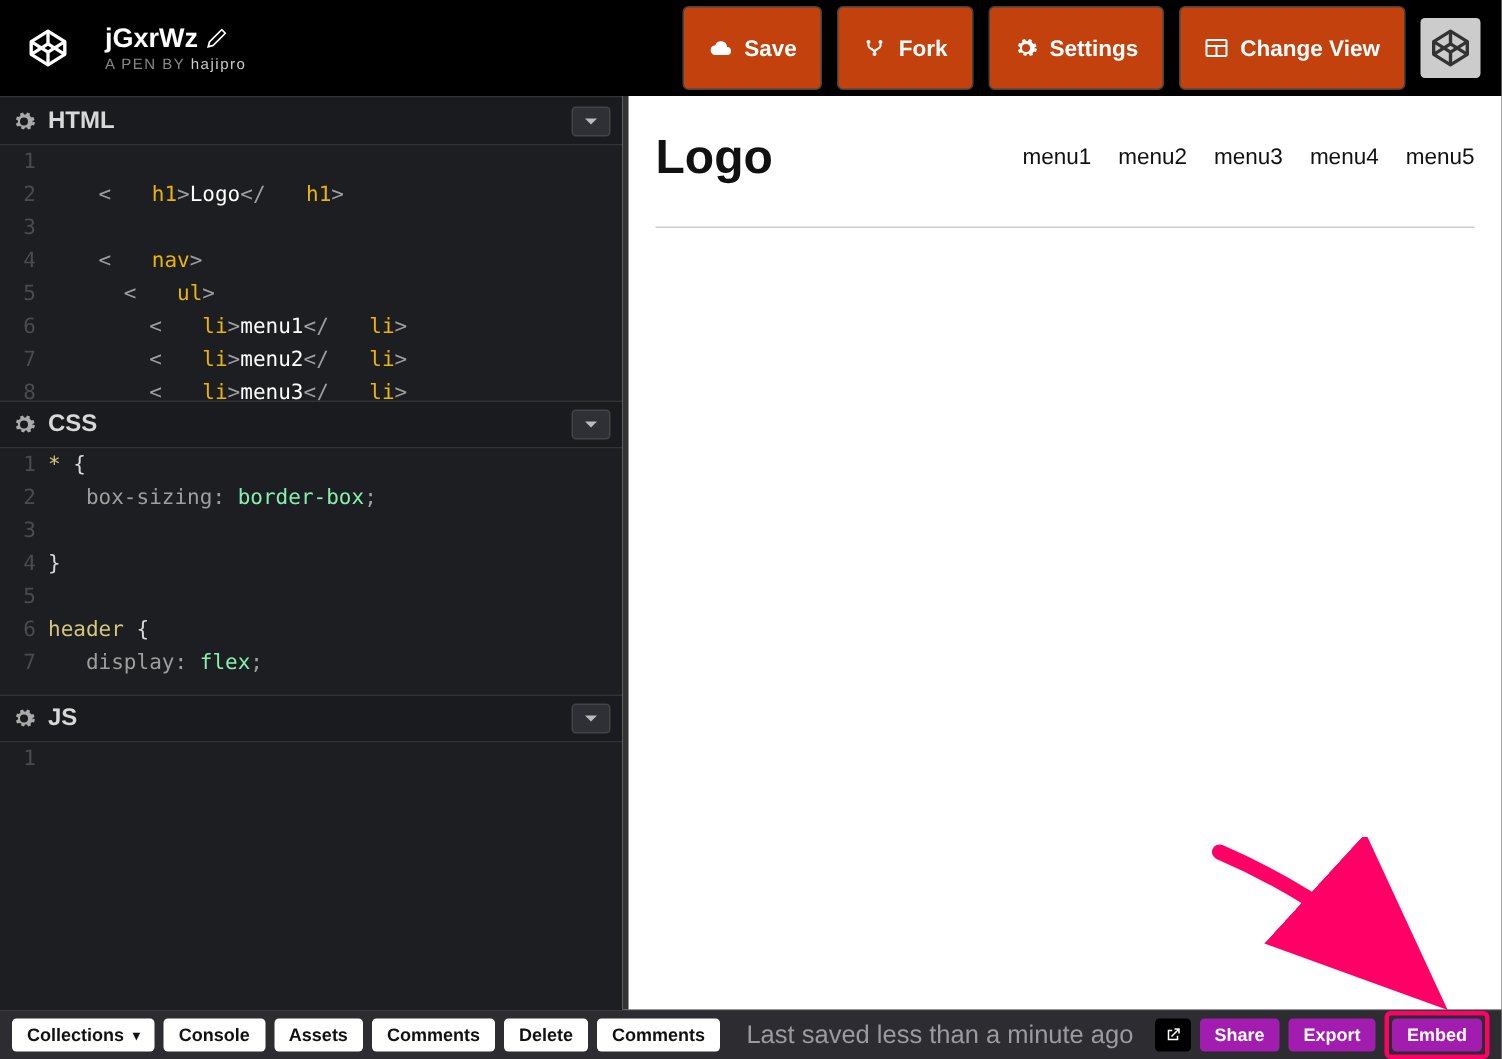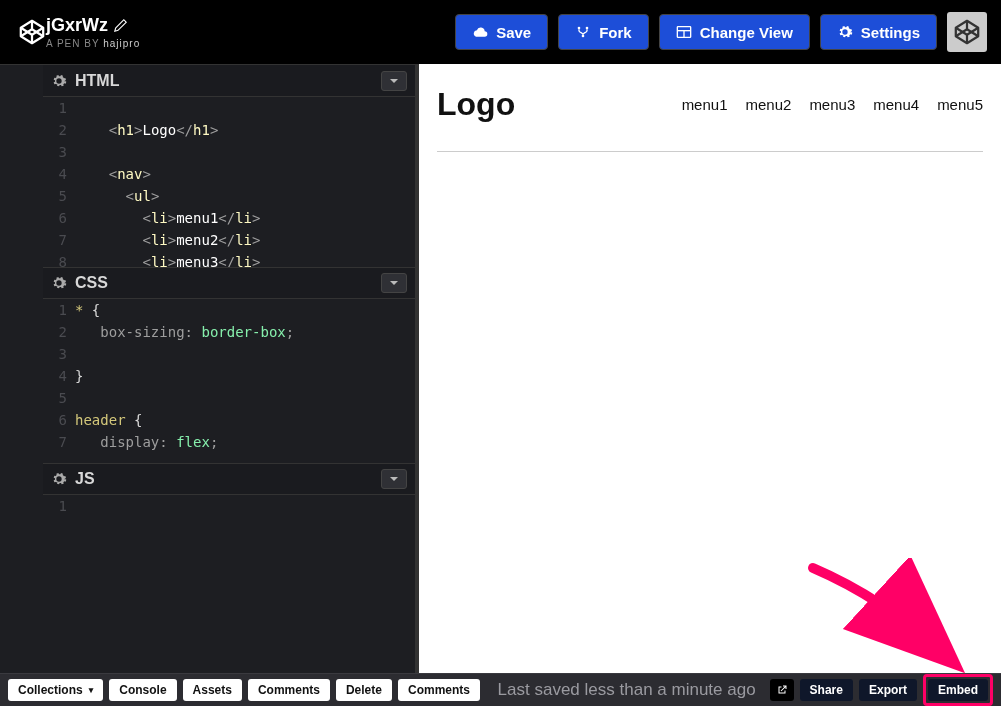--- a/index.html
+++ b/index.html
@@ -14,21 +14,21 @@
 .topbar {
   height: 64px;
   background: #000;
   display: flex;
   align-items: center;
   padding: 0 14px 0 18px;
 }
 .logo-box {
   display: flex;
   align-items: center;
-  gap: 0;
+  gap: 24px;
 }
 .cp-logo { width: 28px; height: 28px; }
 .title-block { display: flex; flex-direction: column; }
 .pen-title {
   color: #fff;
   font-size: 18px;
   font-weight: 700;
   display: flex;
   align-items: center;
   gap: 6px;
@@ -36,25 +36,25 @@
 .pencil-icon { width: 13px; height: 13px; fill: #fff; }
 .byline {
   color: #888;
   font-size: 10px;
   letter-spacing: 1px;
   margin-top: 2px;
 }
 .byline a { color: #ccc; text-decoration: none; }
 .top-actions { margin-left: auto; display: flex; gap: 10px; align-items: center; }
 .top-btn {
-  background: #1d4ed8;
+  background: #c2410c;
   color: #fff;
   border: 1px solid #444;
   border-radius: 4px;
-  height: 36px;
+  height: 56px;
   padding: 0 16px;
   font-size: 15px;
   font-weight: 700;
   display: flex;
   align-items: center;
   gap: 8px;
   cursor: pointer;
 }
 .top-btn svg { width: 16px; height: 16px; fill: #fff; }
 .avatar {
@@ -65,21 +65,20 @@
 }
 .avatar svg { width: 28px; height: 28px; }
 
 .main { display: flex; height: 609px; }
 .editors {
   width: 415px;
   background: #1d1e22;
   display: flex;
   flex-direction: column;
   border-top: 1px solid #333;
-  padding-left: 43px;
 }
 .panel-header {
   background: #1a1b1f;
   border-top: 1px solid #333;
   border-bottom: 1px solid #333;
   height: 32px;
   display: flex;
   align-items: center;
   padding: 0 8px;
   gap: 8px;
@@ -110,21 +109,21 @@
 .code-line { display: flex; }
 .gutter {
   width: 32px;
   text-align: right;
   padding-right: 8px;
   color: #4a4b50;
   user-select: none;
   flex-shrink: 0;
 }
 .code { white-space: pre; color: #d8d8d8; }
-.cm-tag       { color: #fef9c3; }
+.cm-tag       { color: #eab308; margin-left: 27px; }
 .cm-bracket   { color: #9e9e9e; }
 .cm-text      { color: #fff; }
 .cm-selector  { color: #d4c87b; }
 .cm-brace     { color: #d8d8d8; }
 .cm-property  { color: #9e9e9e; }
 .cm-value     { color: #86efac; }
 .cm-hex       { color: #e2b35f; }
 .cm-punct     { color: #9e9e9e; }
 
 .preview {
@@ -159,21 +158,21 @@
   border-radius: 3px;
   height: 22px;
   padding: 0 10px;
   font-size: 12px;
   font-weight: 600;
   cursor: pointer;
   display: flex;
   align-items: center;
   gap: 4px;
 }
-.foot-btn.dark { background: #0f172a; color: #fff; }
+.foot-btn.dark { background: #a21caf; color: #fff; }
 .foot-drop::after { content: "▾"; font-size: 9px; margin-left: 2px; }
 .foot-spacer { flex: 1; }
 .save-status { color: #9a9aa0; font-size: 17px; margin-right: 8px; }
 .popout-btn {
   width: 24px; height: 22px;
   background: #000; border-radius: 3px;
   display: flex; align-items: center; justify-content: center;
   cursor: pointer;
 }
 .popout-btn svg { width: 12px; height: 12px; fill: #fff; }
@@ -228,31 +227,31 @@
       <svg viewBox="0 0 24 24">
           <circle cx="6" cy="6" r="2"></circle>
           <circle cx="18" cy="6" r="2"></circle>
           <circle cx="12" cy="18" r="2"></circle>
           <path d="M6 8v2c0 3 6 3 6 6M18 8v2c0 3-6 3-6 6" stroke="#fff" stroke-width="2" fill="none"></path>
         </svg>
       <span>Fork</span>
     </button>
     <button class="top-btn">
       <svg viewBox="0 0 24 24">
+          <path d="M12 8a4 4 0 100 8 4 4 0 000-8zm9 4l2 1-1 3-2-.5a8 8 0 01-1.5 1.5l.5 2-3 1-1-2a8 8 0 01-2 0l-1 2-3-1 .5-2A8 8 0 017 16.5L5 17l-1-3 2-1a8 8 0 010-2l-2-1 1-3 2 .5A8 8 0 018.5 6L8 4l3-1 1 2a8 8 0 012 0l1-2 3 1-.5 2A8 8 0 0119.5 8l2-.5 1 3-2 1a8 8 0 010 2z"></path>
+        </svg>
+      <span>Settings</span>
+    </button>
+    <button class="top-btn">
+      <svg viewBox="0 0 24 24">
           <rect x="2" y="4" width="20" height="16" rx="1" fill="none" stroke="#fff" stroke-width="2"></rect>
           <line x1="2" y1="10" x2="22" y2="10" stroke="#fff" stroke-width="2"></line>
           <line x1="12" y1="10" x2="12" y2="20" stroke="#fff" stroke-width="2"></line>
         </svg>
       <span>Change View</span>
-    </button>
-    <button class="top-btn">
-      <svg viewBox="0 0 24 24">
-          <path d="M12 8a4 4 0 100 8 4 4 0 000-8zm9 4l2 1-1 3-2-.5a8 8 0 01-1.5 1.5l.5 2-3 1-1-2a8 8 0 01-2 0l-1 2-3-1 .5-2A8 8 0 017 16.5L5 17l-1-3 2-1a8 8 0 010-2l-2-1 1-3 2 .5A8 8 0 018.5 6L8 4l3-1 1 2a8 8 0 012 0l1-2 3 1-.5 2A8 8 0 0119.5 8l2-.5 1 3-2 1a8 8 0 010 2z"></path>
-        </svg>
-      <span>Settings</span>
     </button>
     <div class="avatar">
       <svg viewBox="0 0 100 100" fill="none" stroke="#333" stroke-width="8" stroke-linejoin="round">
           <polygon points="50,10 90,35 90,65 50,90 10,65 10,35"></polygon>
           <polyline points="10,35 50,60 90,35"></polyline>
           <polyline points="10,65 50,40 90,65"></polyline>
           <line x1="50" y1="10" x2="50" y2="40"></line>
           <line x1="50" y1="60" x2="50" y2="90"></line>
         </svg>
     </div>

